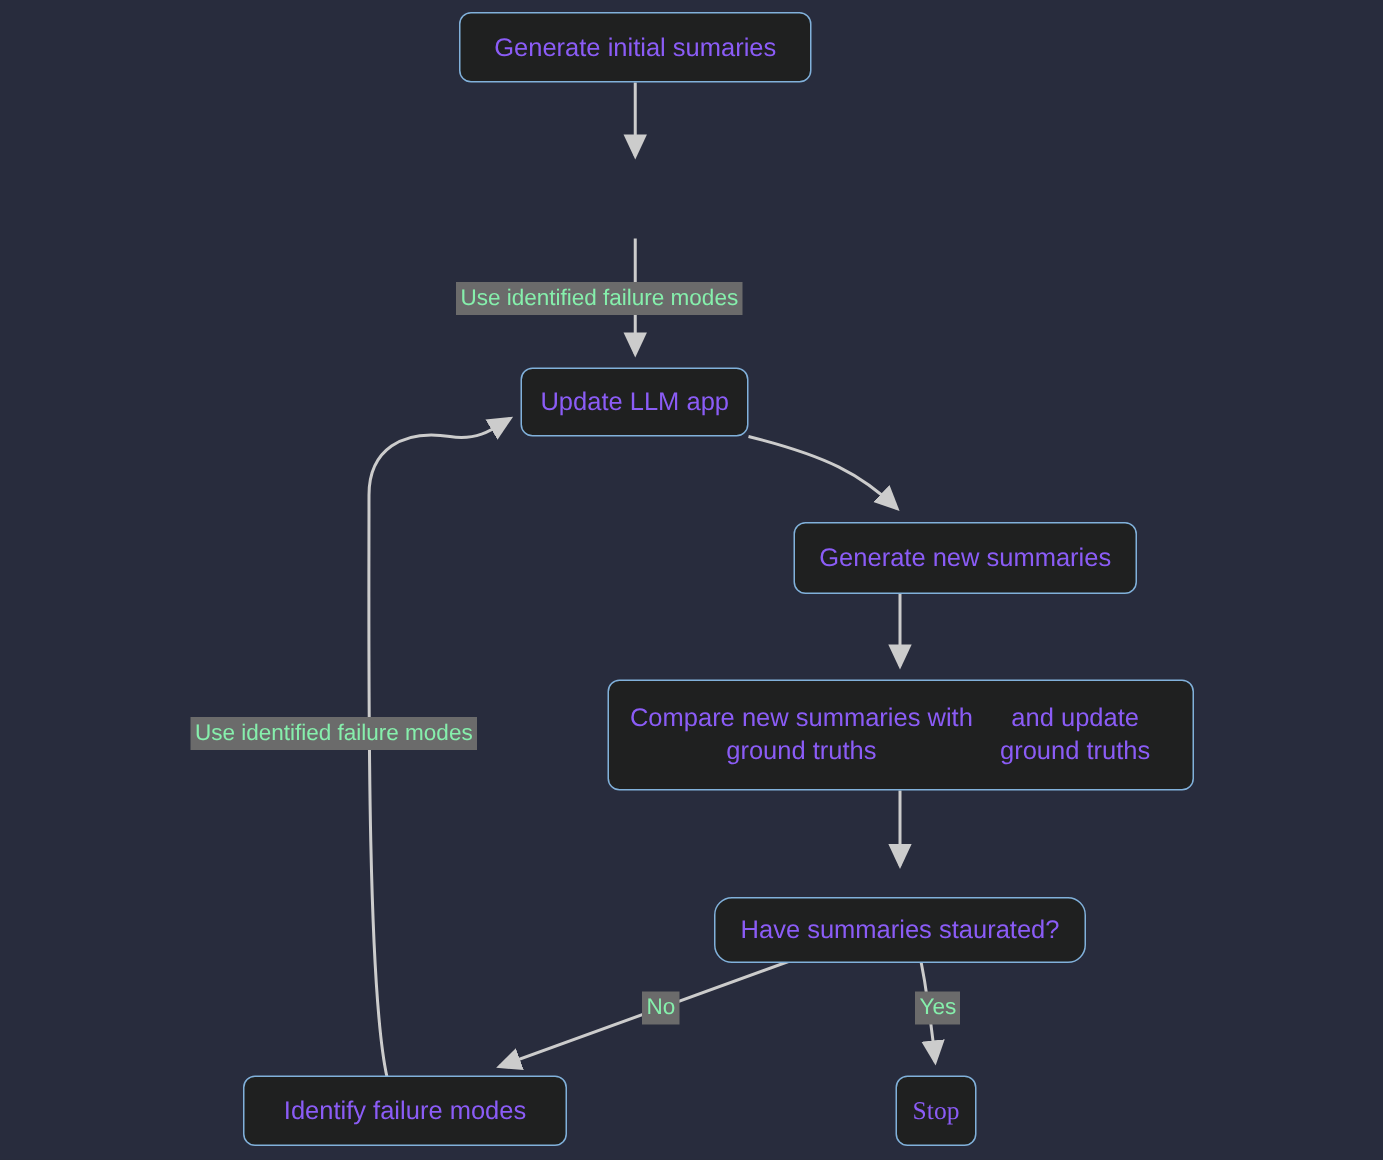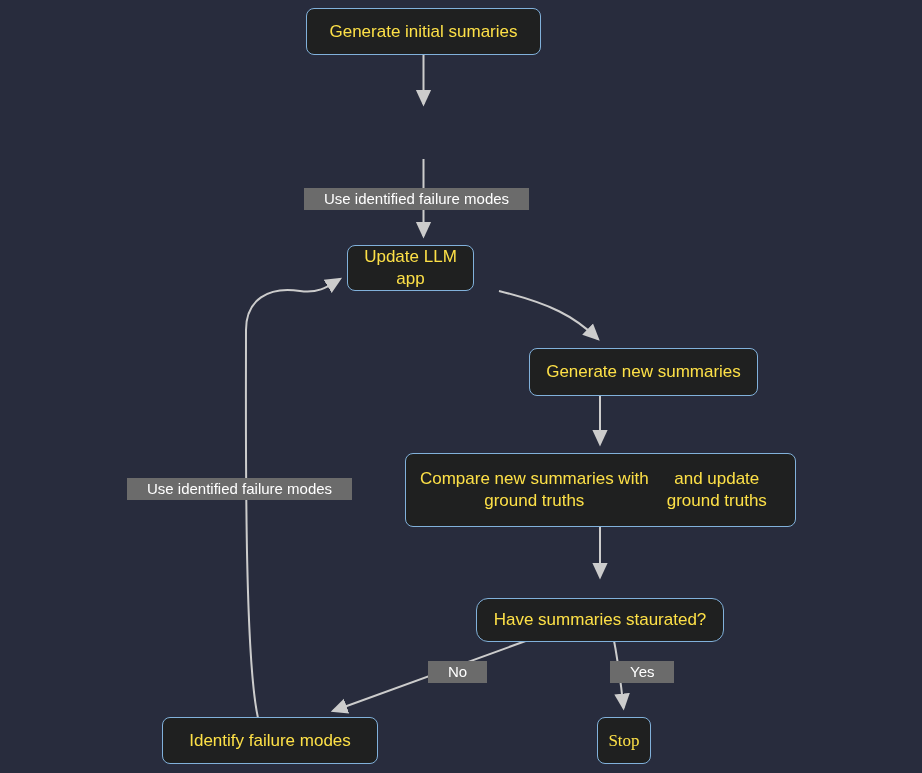--- a/index.html
+++ b/index.html
@@ -25,44 +25,44 @@
     left: 0;
     top: 0;
     width: 922px;
     height: 773px;
   }
   .node {
     position: absolute;
     box-sizing: border-box;
     background: #1f2020;
     border: 1px solid #81b1db;
-    color: #fde047;
+    color: #8b5cf6;
     display: flex;
     align-items: center;
     justify-content: center;
     text-align: center;
     font-family: "Liberation Sans", sans-serif;
     font-size: 17px;
     line-height: 1.28;
     border-radius: 8px;
     padding: 2px 12px;
     z-index: 2;
   }
   .node.sharp {
     border-radius: 12px;
     margin-top: 12px;
   }
   .edge-label {
     position: absolute;
     background: #6b6b6b;
-    color: #ffffff;
+    color: #86efac;
     font-family: "Liberation Sans", sans-serif;
     font-size: 15px;
     line-height: 20px;
-    padding: 1px 20px;
+    padding: 1px 3px;
     white-space: nowrap;
     z-index: 3;
   }
 </style>
 </head>
 <body>
 
 <div id="diagram">
 
   <svg class="edges" viewBox="0 0 922 773" xmlns="http://www.w3.org/2000/svg">
@@ -87,21 +87,21 @@
     <path d="M612,630 C617,655 621,683 623.5,708" stroke="#cccccc" stroke-width="2" fill="none" marker-end="url(#arrowhead)"></path>
 
     <path d="M258,718 C244,655 246,430 246,330 C246,300 268,286 300,291 C320,294 330,285 340,279" stroke="#cccccc" stroke-width="2" fill="none" marker-end="url(#arrowhead)"></path>
   </svg>
 
   <div class="node" style="left:306px; top:8px; width:235px; height:47px;">
     <span>Generate initial sumaries</span>
   </div>
 
 
-  <div class="node" style="left:347px; top:245px; width:127px; height:46px;">
+  <div class="node" style="left:347px; top:245px; width:152px; height:46px;justify-content:flex-end;">
     <span>Update LLM app</span>
   </div>
 
   <div class="node" style="left:486px; top:348px; width:229px; height:48px;margin-left:43px;">
     <span>Generate new summaries</span>
   </div>
 
   <div class="node" style="left:405px; top:453px; width:391px; height:74px; flex-direction:row;">
     <span>Compare new summaries with ground truths</span>
     <span>and update ground truths</span>

